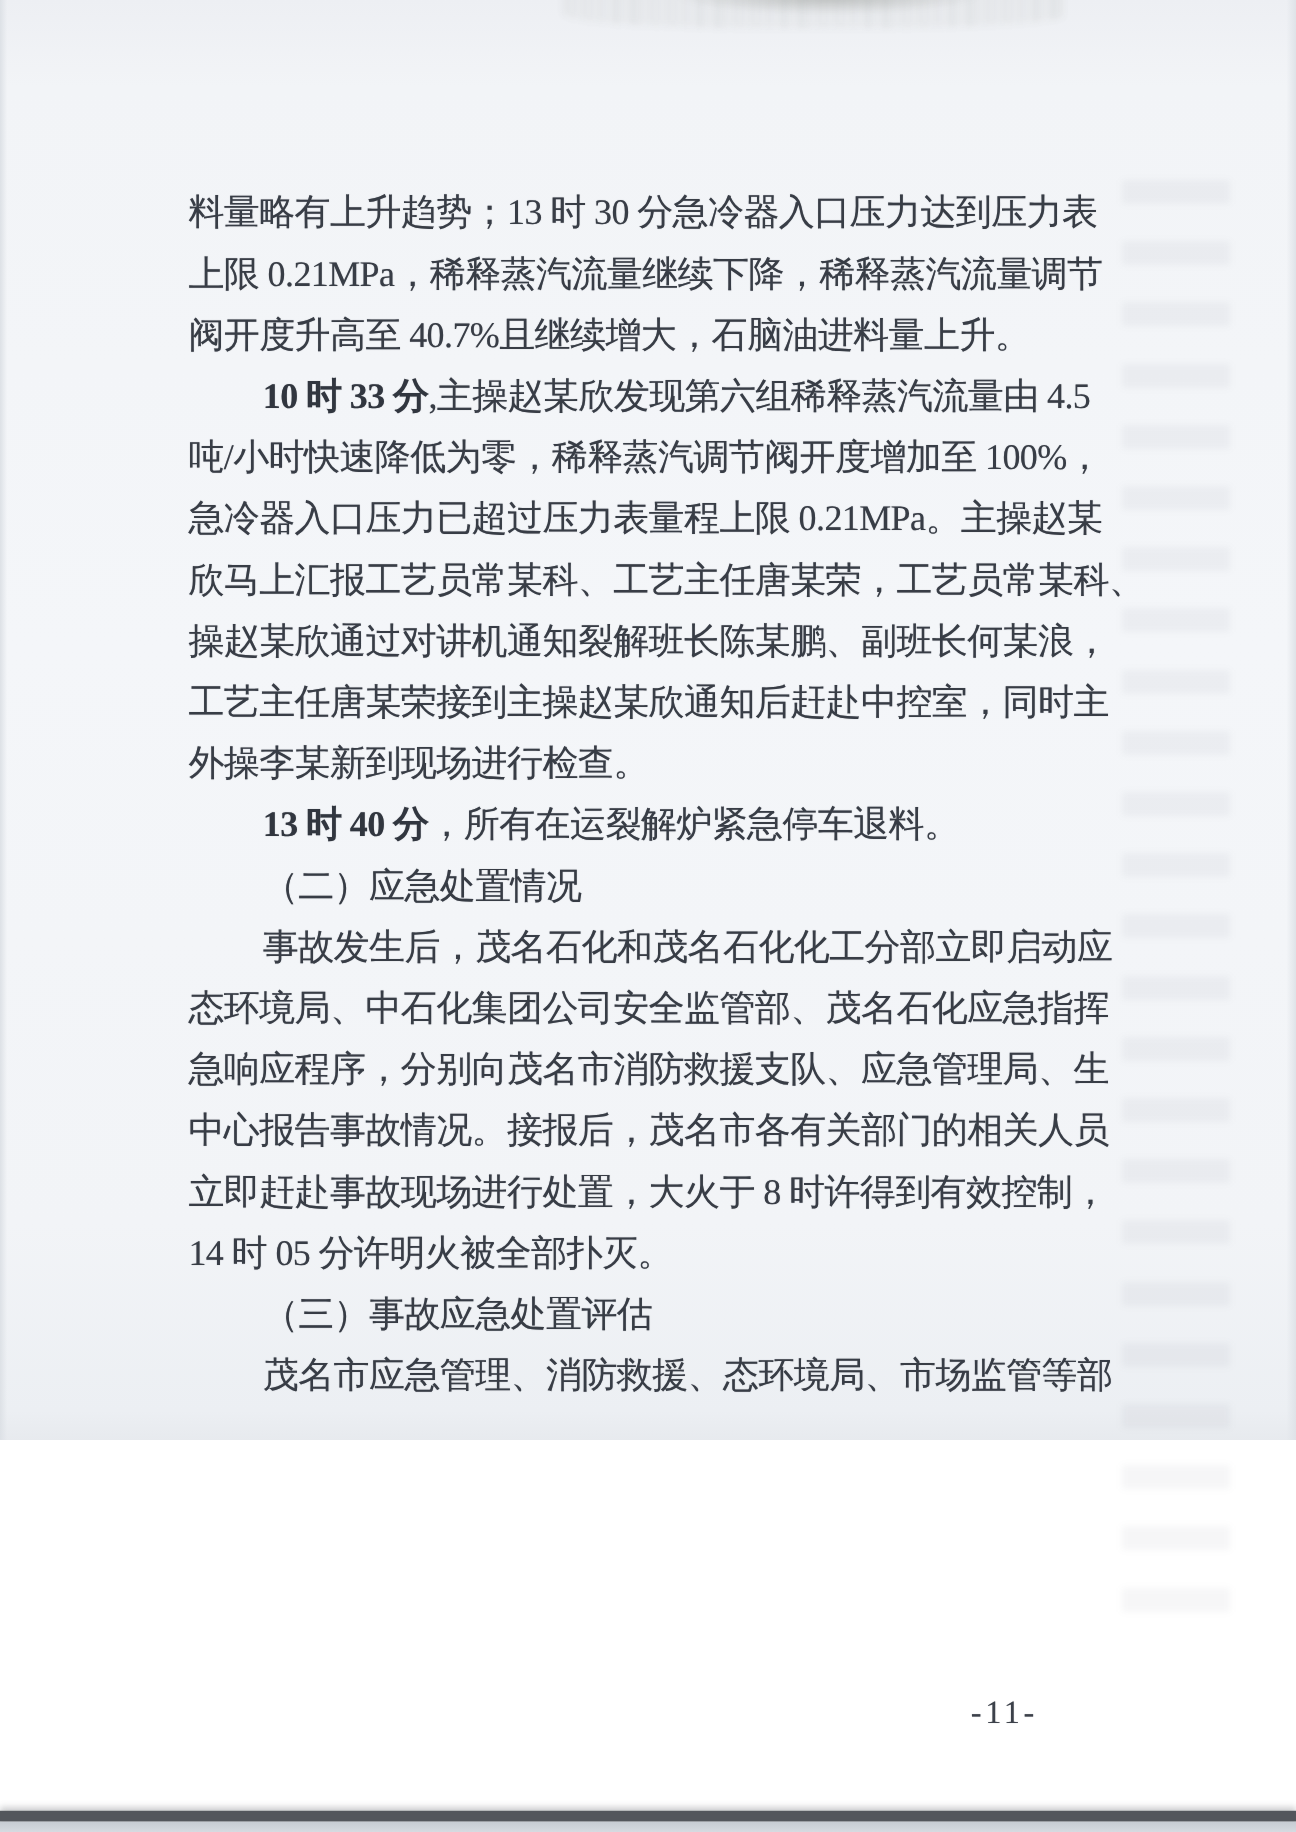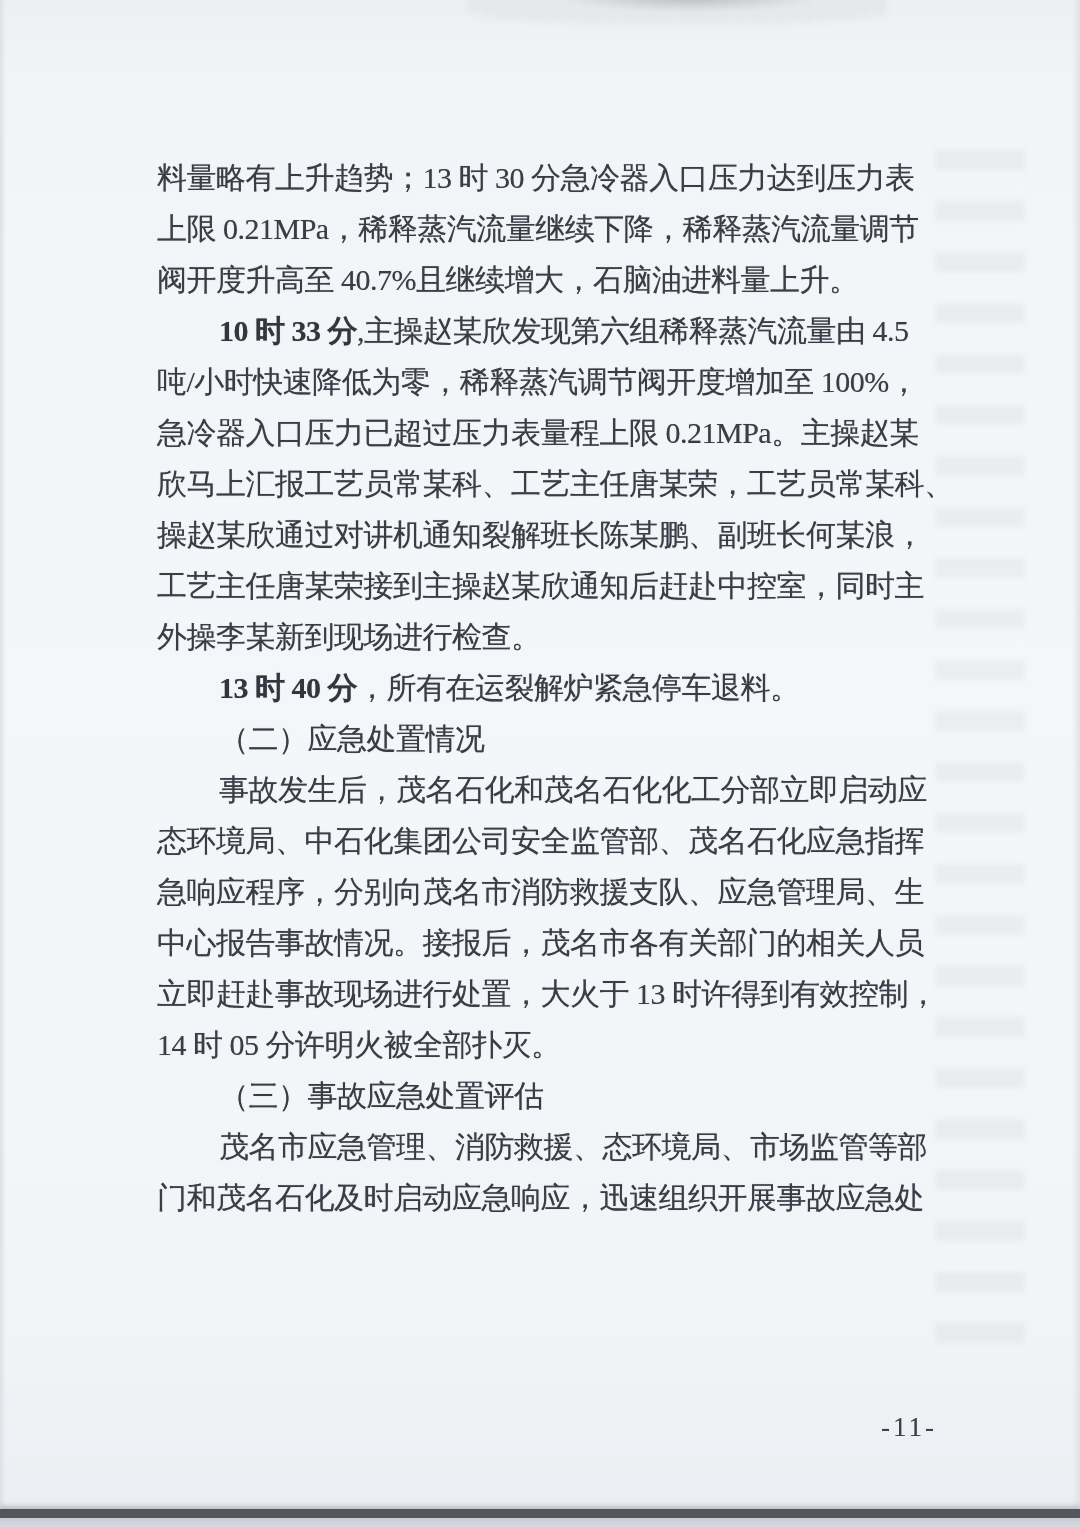--- a/index.html
+++ b/index.html
@@ -6,21 +6,21 @@
     margin: 0;
     padding: 0;
     width: 1080px;
     height: 1527px;
     overflow: hidden;
     font-family: "Liberation Serif", "DejaVu Serif", serif;
   }
   .page {
     position: relative;
     width: 1080px;
-    height: 1527px;
+    height: 1200px;
     background:
       linear-gradient(180deg, #edeff3 0%, #f2f4f7 6%, #f4f6f9 45%, #f2f4f7 85%, #eceff3 98%, #e7eaee 100%);
   }
   
   .edge-left {
     position: absolute; left: 0; top: 0; width: 6px; height: 100%;
     background: linear-gradient(90deg, #dde1e6, rgba(221,225,230,0));
   }
   .edge-right {
     position: absolute; right: 0; top: 0; width: 8px; height: 100%;
@@ -76,21 +76,21 @@
     height: 51px;
     line-height: 51px;
     white-space: nowrap;
   }
   .line.indent { text-indent: 62px; }
   .bold { font-weight: bold; color: #31363f; }
   .heading .line { color: #373c45; }
 
   .page-number {
     position: absolute;
-    left: 881px;
+    left: 809px;
     top: 1412px;
     font-size: 27px;
     color: #3c414a;
     letter-spacing: 3px;
     text-shadow: 0 0 0.6px rgba(60,65,74,0.5);
   }
 </style>
 </head>
 <body>
 
@@ -120,29 +120,28 @@
         <div class="line indent"><span class="bold">13 时 40 分</span><span>，所有在运裂解炉紧急停车退料。</span></div>
       </div>
       <div class="block heading">
         <div class="line indent"><span>（二）应急处置情况</span></div>
       </div>
       <div class="block">
         <div class="line indent"><span>事故发生后，茂名石化和茂名石化化工分部立即启动应</span></div>
         <div class="line"><span>态环境局、中石化集团公司安全监管部、茂名石化应急指挥</span></div>
         <div class="line"><span>急响应程序，分别向茂名市消防救援支队、应急管理局、生</span></div>
         <div class="line"><span>中心报告事故情况。接报后，茂名市各有关部门的相关人员</span></div>
-        <div class="line"><span>立即赶赴事故现场进行处置，大火于 13 时许得到有效控制，</span></div>
+        <div class="line"><span>立即赶赴事故现场进行处置，大火于 8 时许得到有效控制，</span></div>
         <div class="line"><span>14 时 05 分许明火被全部扑灭。</span></div>
       </div>
       <div class="block heading">
         <div class="line indent"><span>（三）事故应急处置评估</span></div>
       </div>
       <div class="block">
         <div class="line indent"><span>茂名市应急管理、消防救援、态环境局、市场监管等部</span></div>
-        <div class="line"><span>门和茂名石化及时启动应急响应，迅速组织开展事故应急处</span></div>
       </div>
     </div>
 
   <div class="page-number">-11-</div>
 
   <div class="bottom-band"></div>
   <div class="below-band"></div>
 </div>
 
 </body></html>

